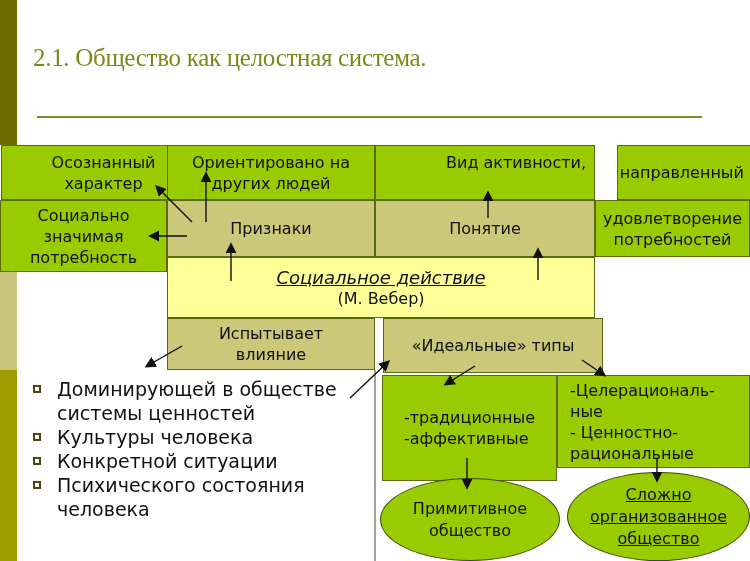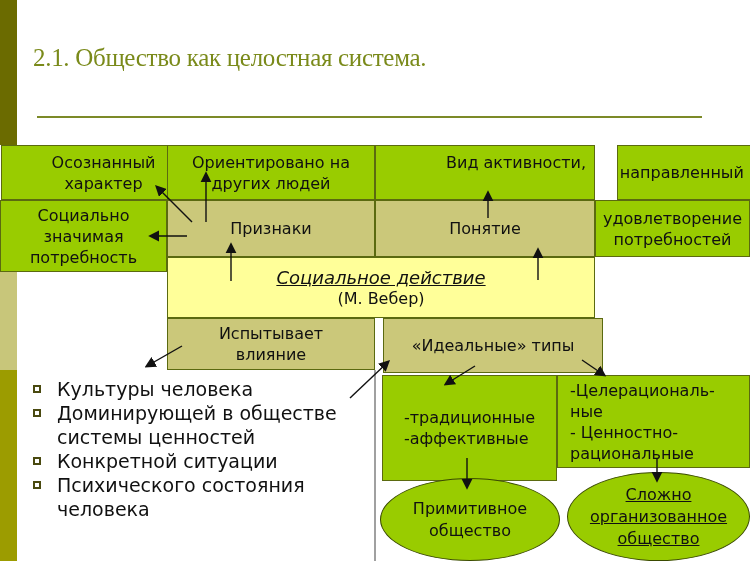--- a/index.html
+++ b/index.html
@@ -69,25 +69,25 @@
 </div>
 <div class="abs cell khaki" style="left:375px;top:318px;width:220px;height:55px;margin-left:8px;">
   <span>«Идеальные» типы</span>
 </div>
 
 <div class="abs divider"></div>
 
 <div class="abs list">
   <div class="li">
       <span class="bullet"></span>
-      <span>Культуры человека</span>
+      <span>Доминирующей в обществе системы ценностей</span>
     </div>
   <div class="li">
       <span class="bullet"></span>
-      <span>Доминирующей в обществе системы ценностей</span>
+      <span>Культуры человека</span>
     </div>
   <div class="li">
       <span class="bullet"></span>
       <span>Конкретной ситуации</span>
     </div>
   <div class="li">
       <span class="bullet"></span>
       <span>Психического состояния человека</span>
     </div>
 </div>

